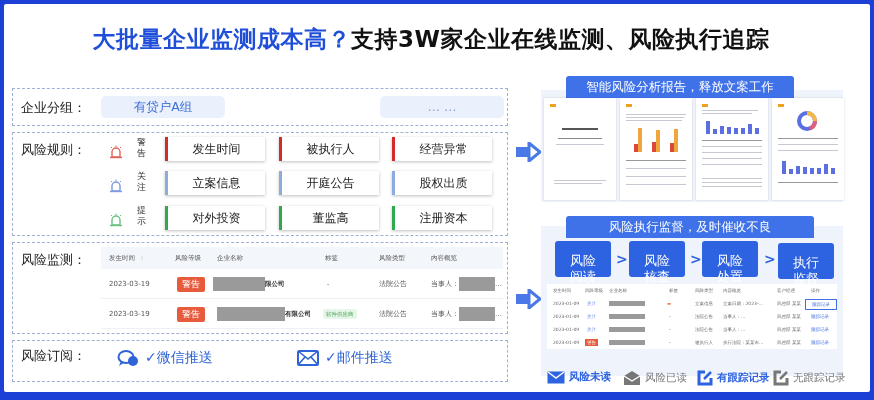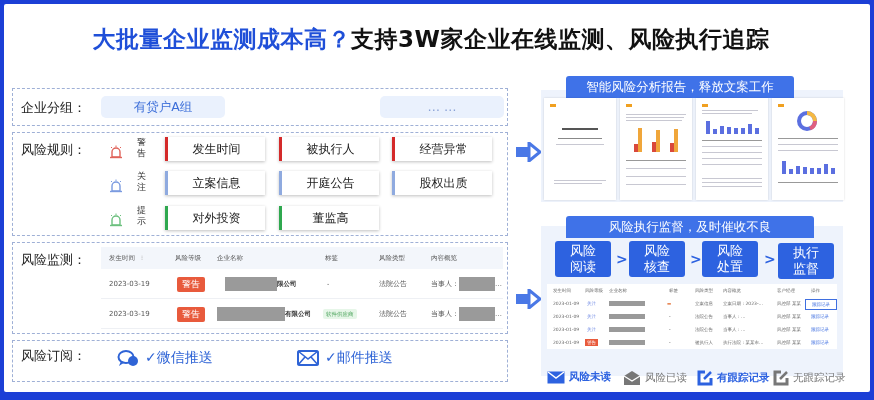--- a/index.html
+++ b/index.html
@@ -69,21 +69,21 @@
     text-align: center; line-height: 22px; border-radius: 3px 3px 0 0; white-space: nowrap;
   }
   .page {
     position: absolute; top: 12px; width: 72px; height: 102px; background: #fff;
     box-shadow: 0 0 2px rgba(0,0,0,0.15);
   }
   .pline { position: absolute; height: 1px; background: #c8c8d2; }
   .pbar { position: absolute; bottom: 0; width: 4px; }
   .step {
     position: absolute; top: 36px; width: 56px; height: 36px; background: #2d62e0; color: #fff;
-    border-radius: 3px; font-size: 13px; line-height: 16px; text-align: center; padding-top: 2px;
+    border-radius: 3px; font-size: 13px; line-height: 16px; text-align: center; padding-top: 12px;
   }
   .step-arrow { position: absolute; top: 46px; color: #2d62e0; font-size: 14px; font-weight: bold; }
   .mini-tbl { position: absolute; left: 6px; top: 80px; width: 290px; background: #fff; font-size: 4.5px; color: #666; }
   .mini-row { height: 13px; position: relative; }
   .mini-cell { position: absolute; line-height: 13px; white-space: nowrap; }
   .mini-grey { display: inline-block; height: 5px; background: #9a9a9a; vertical-align: middle; }
   .legend { position: absolute; top: 364px; left: 543px; height: 20px; font-size: 10.5px; white-space: nowrap; }
   .legend span.item { position: absolute; top: 2px; }
   .legend svg { vertical-align: middle; margin-right: 4px; }
 </style>
@@ -132,38 +132,39 @@
     <svg class="lvl-icon" style="top:80px" viewBox="0 0 14 14">
         <path d="M3 12 L3 7 A4 4 0 0 1 11 7 L11 12 Z" fill="none" stroke="#6cc07e" stroke-width="1.4"></path>
         <line x1="1" y1="12.5" x2="13" y2="12.5" stroke="#6cc07e" stroke-width="1.4"></line>
         <line x1="7" y1="0.5" x2="7" y2="2" stroke="#6cc07e"></line>
         <line x1="2" y1="2" x2="3" y2="3" stroke="#6cc07e"></line>
         <line x1="12" y1="2" x2="11" y2="3" stroke="#6cc07e"></line>
       </svg>
     <div class="lvl-text" style="top:72px">提示</div>
     <div class="rule-box" style="left:152px;top:73px;border-left-color:#2fa84f">对外投资</div>
     <div class="rule-box" style="left:266px;top:73px;border-left-color:#2fa84f">董监高</div>
+    <div class="rule-box" style="left:379px;top:73px;border-left-color:#2fa84f">注册资本</div>
   </div>
 
   <div class="sec mon">
     <span class="sec-label">风险监测：</span>
     <div class="tbl">
       <div class="thead">
         <span class="cell" style="left:8px">发生时间</span>
         <span class="cell" style="left:40px;color:#aaa">⁝</span>
         <span class="cell" style="left:74px">风险等级</span>
         <span class="cell" style="left:116px">企业名称</span>
         <span class="cell" style="left:224px">标签</span>
         <span class="cell" style="left:278px">风险类型</span>
         <span class="cell" style="left:330px">内容概览</span>
       </div>
       <div class="tr">
         <span class="cell" style="left:8px;font-size:7px">2023-03-19</span>
         <span class="cell" style="left:76px"><span class="badge-warn">警告</span></span>
-        <span class="cell" style="left:124px;font-weight:bold;color:#333"><span class="redact" style="width:52px"></span><span>限公司</span></span>
+        <span class="cell" style="left:112px;font-weight:bold;color:#333"><span class="redact" style="width:52px"></span><span>限公司</span></span>
         <span class="cell" style="left:226px">-</span>
         <span class="cell" style="left:278px;font-size:7px">法院公告</span>
         <span class="cell" style="left:330px;font-size:7px"><span>当事人：</span><span class="redact" style="width:36px"></span>…</span>
       </div>
       <div class="tr">
         <span class="cell" style="left:8px;font-size:7px">2023-03-19</span>
         <span class="cell" style="left:76px"><span class="badge-warn">警告</span></span>
         <span class="cell" style="left:116px;font-weight:bold;color:#333"><span class="redact" style="width:68px"></span><span>有限公司</span></span>
         <span class="cell" style="left:222px"><span class="tag-green">软件供应商</span></span>
         <span class="cell" style="left:278px;font-size:7px">法院公告</span>

